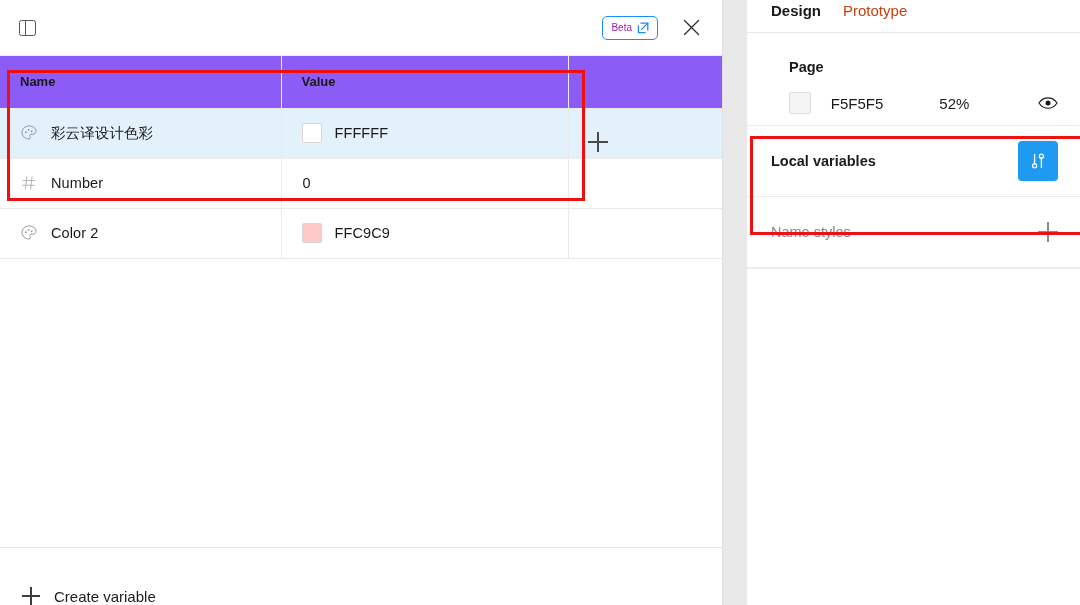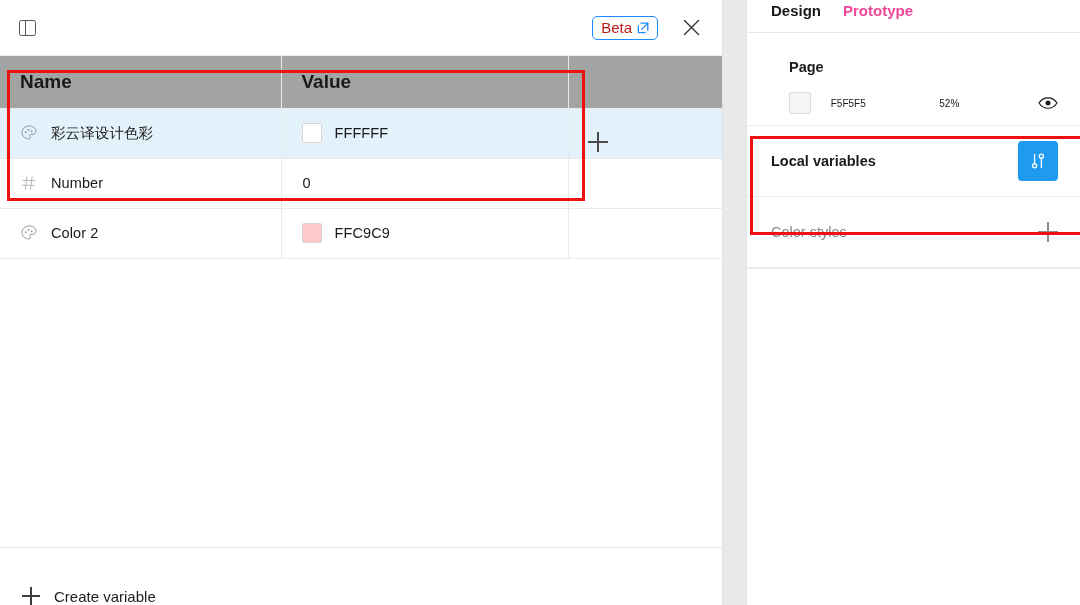--- a/index.html
+++ b/index.html
@@ -41,21 +41,21 @@
   .panel-toggle-glyph::after {
     content: ""; position: absolute;
     left: 5.2px; top: 0; bottom: 0;
     width: 1.6px; background: #555;
   }
   .titlebar-spacer { flex: 1 1 auto; }
   .beta-badge {
     display: inline-flex; align-items: center; gap: 5px;
     height: 24px; padding: 0 8px;
     border: 1.4px solid #1a8cff; border-radius: 5px;
-    color: #b91c1c; font-size: 15px; font-weight: 400;
+    color: #a21caf; font-size: 10px; font-weight: 400;
     cursor: pointer; background: #fff;
     margin-right: 18px;
   }
   .ext-link-ico { display: block; }
   .close-btn { margin-right: 2px; }
 
   
   .table-wrap { flex: 1 1 auto; position: relative; overflow: hidden; }
   .vtable { width: 723px; border-collapse: collapse; table-layout: fixed; }
   .vtable col.c-name  { width: 281px; }
@@ -64,22 +64,22 @@
   .vtable th, .vtable td {
     border-bottom: 1px solid #eaeaea;
     border-right: 1px solid #eaeaea;
     text-align: left;
     vertical-align: middle;
     padding: 0 0 0 20px;
     font-size: 14.5px;
     color: #1a1a1a;
   }
   .vtable th {
-    height: 52px; font-weight: 700; font-size: 19px;
-    background: #a3a3a3;
+    height: 52px; font-weight: 700; font-size: 13px;
+    background: #8b5cf6;
   }
   .vtable td { height: 50px; }
   .vtable tr.selected td { background: #e3f1fb; }
   .cell-inner { display: flex; align-items: center; gap: 13px; }
   .type-ico { width: 18px; height: 18px; flex: 0 0 18px; color: #8a8f98; }
   .swatch {
     width: 20px; height: 20px; flex: 0 0 20px;
     border: 1px solid #d6d6d6; border-radius: 2px;
   }
   .val-text, .name-text { font-size: 14.5px; color: #1a1a1a; letter-spacing: .1px; }
@@ -115,31 +115,31 @@
     border-left: 1px solid #e6e6e6;
     overflow: hidden;
   }
   .dp-tabs {
     height: 20px; display: flex; align-items: flex-end;
     gap: 22px; padding: 0 8px 1px 24px;
     background: #fff;
   }
   .dp-tab { font-size: 15px; line-height: 17px; cursor: pointer; }
   .dp-tab.active { color: #1a1a1a; font-weight: 700; }
-  .dp-tab.inactive { color: #ec4899; font-weight: 700; }
+  .dp-tab.inactive { color: #c2410c; font-weight: 400; }
   .dp-divider { height: 1px; background: #e8e8e8; margin-top: 12px; }
 
   .dp-section { padding: 0 22px 0 24px; margin-left: 18px; }
   .dp-section-title {
     font-size: 14.5px; font-weight: 700; color: #1a1a1a;
   }
   .page-head { height: 48px; display: flex; align-items: flex-end; padding-bottom: 6px; }
   .page-fill-row {
     height: 44px; display: flex; align-items: center;
-    font-size: 10px; color: #1a1a1a;
+    font-size: 15px; color: #1a1a1a;
   }
   .page-swatch {
     width: 22px; height: 22px; border: 1px solid #dcdcdc; border-radius: 2px;
     margin-right: 20px;
   }
   .page-hex { width: 110px; }
   .page-opacity { width: 100px; }
   .eye-btn { margin-left: auto; cursor: pointer; display:flex; align-items:center; }
 
   .dp-hr { height: 1px; background: #ececec; }
@@ -318,21 +318,21 @@
             <circle cx="6.6" cy="14.8" r="2.05" stroke="#fff" stroke-width="1.3"></circle>
             <circle cx="13.4" cy="5.2" r="2.05" stroke="#fff" stroke-width="1.3"></circle>
           </svg>
         </span>
       </span>
     </div>
 
     <div class="dp-hr"></div>
 
     <div class="dp-row">
-      <span class="dp-row-title muted">Color styles</span>
+      <span class="dp-row-title muted">Name styles</span>
       <span class="right-slot">
         <span class="plus-muted"></span>
       </span>
     </div>
 
     <div class="dp-hr"></div>
 
 
     <div class="dp-hr"></div>
   </div>

